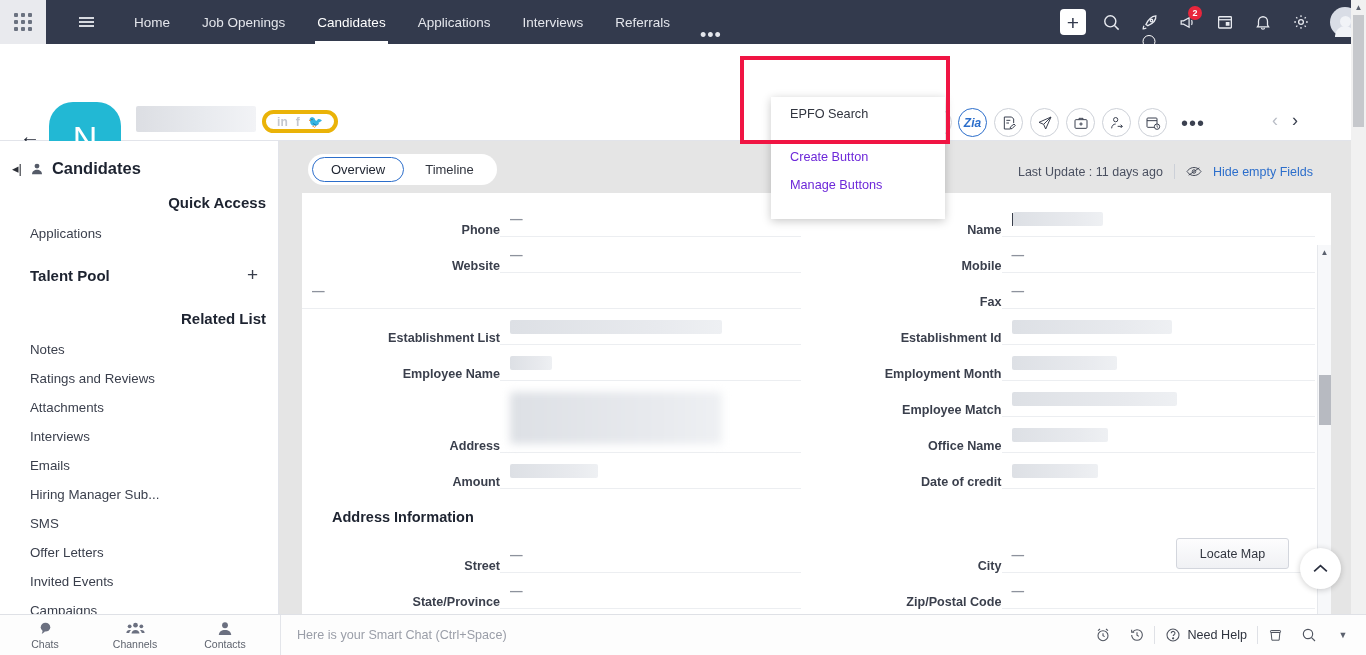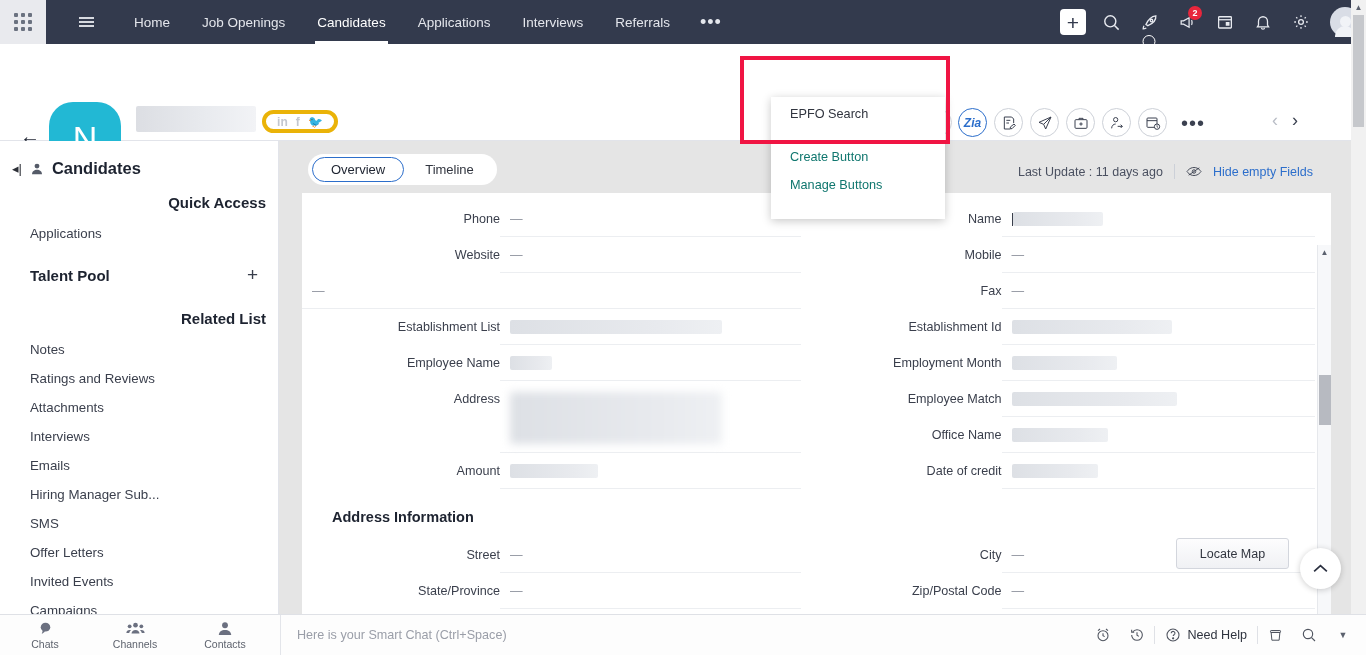--- a/index.html
+++ b/index.html
@@ -19,21 +19,21 @@
   }
   .app-launcher {
     width:46px; height:44px; background:#e9eaee;
     display:flex; align-items:center; justify-content:center;
     flex:0 0 46px; cursor:pointer;
   }
   .grid9 { display:grid; grid-template-columns:repeat(3,4px); grid-gap:3px; }
   .grid9 i { width:4px; height:4px; background:#6b7280; display:block; border-radius:1px; }
   .hamb { width:40px; height:44px; display:flex; align-items:center; justify-content:center; cursor:pointer; margin-left:20px;}
   .hamb span { display:block; width:15px; height:1.6px; background:#d7d9e0; margin:2.2px 0; }
-  .nav-items { display:flex; align-items:center; height:44px; margin-left:12px; }
+  .nav-items { display:flex; align-items:flex-end; height:44px; margin-left:12px; }
   .nav-item {
     color:#e4e6ec; font-size:13.5px; padding:0 16px; height:44px;
     display:flex; align-items:center; cursor:pointer; position:relative; white-space:nowrap;
   }
   .nav-item.active { color:#ffffff; font-weight:400; }
   .nav-item.active:after {
     content:""; position:absolute; left:14px; right:14px; bottom:0; height:3px; background:#ffffff;
   }
   .nav-more { color:#e4e6ec; font-size:18px; letter-spacing:1px; padding:0 14px; cursor:pointer; line-height:1;}
   .nav-right { margin-left:auto; display:flex; align-items:center; padding-right:14px; gap:4px; }
@@ -120,21 +120,21 @@
   .hdr-nav span { font-size:18px; cursor:pointer; }
   .hdr-nav .prev { color:#b9bdc6; }
   .hdr-nav .next { color:#3b4150; }
 
   
   .dd-menu {
     position:absolute; left:771px; top:97px; width:174px; height:122px;
     background:#fff; box-shadow:0 2px 9px rgba(0,0,0,.22); z-index:60;
   }
   .dd-item { padding:10px 19px; font-size:12.7px; color:#31353f; cursor:pointer; }
-  .dd-item.link { color:#0f766e; padding:7px 19px; }
+  .dd-item.link { color:#6d28d9; padding:7px 19px; }
   .dd-gap { height:12px; }
   .redbox {
     position:absolute; left:740px; top:56px; width:210px; height:88px;
     border:4px solid #f01543; z-index:70; pointer-events:none;
   }
 
   
   .sidebar {
     position:absolute; left:0; top:141px; width:279px; height:473px;
     background:#fff; border-right:1px solid #e2e4ea; overflow:hidden;
@@ -171,21 +171,21 @@
   .vdiv { width:1px; height:15px; background:#ccd0d8; }
   .hide-empty { color:#2c6ecb; cursor:pointer; }
 
   .card {
     position:absolute; left:23px; top:52px; width:1029px; height:421px;
     background:#fff; overflow:hidden;
   }
   .fields { display:flex; }
   .col { width:50%; padding-top:8px; }
   .frow {
-    display:flex; align-items:flex-start; min-height:36px; padding:0 16px 0 0;
+    display:flex; align-items:flex-end; min-height:36px; padding:0 16px 0 0;font-weight:bold;
   }
   .flabel {
     width:185px; text-align:right; font-size:12.6px; color:#3a3f4c; padding-top:11px; flex:0 0 185px;
   }
   .fval {
     flex:1; border-bottom:1px solid #eceef1; min-height:36px; padding:11px 0 0 10px;
     font-size:12.6px; color:#3a3f4c;
   }
   .dash { color:#8d929d; }
   .blk { display:block; background:linear-gradient(90deg,#dde0e5,#e8eaee 70%,#eef0f3); filter:blur(0.7px); border-radius:2px; height:14px; }

